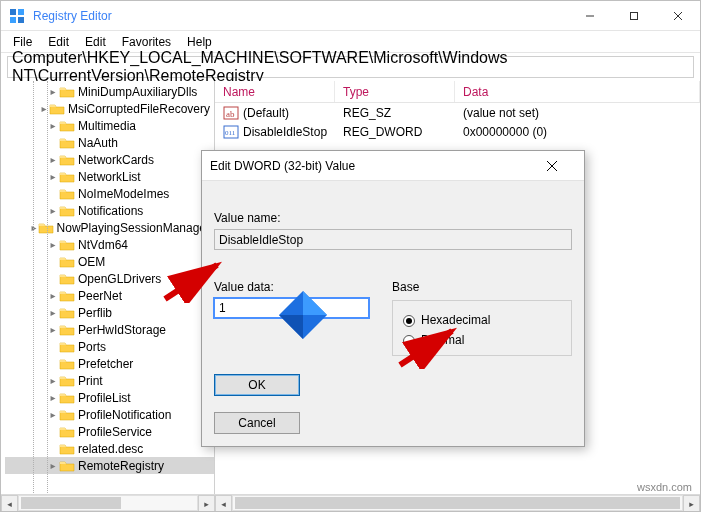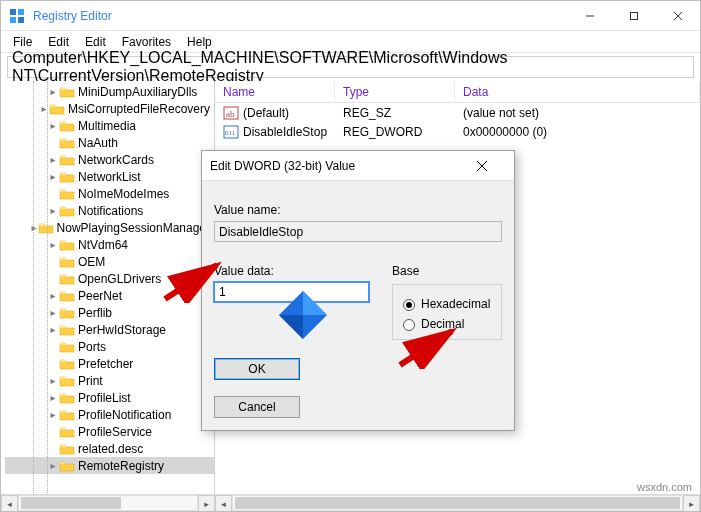--- a/index.html
+++ b/index.html
@@ -20,40 +20,40 @@
   .tree-row { display:flex; align-items:center; height:17px; padding-right:4px; white-space:nowrap; }
   .tree-indent { display:inline-block; width:14px; }
   .toggle { width:12px; display:inline-flex; justify-content:center; color:#7a7a7a; font-size:10px;}
   .folder-icon { width:16px; height:16px; margin:0 3px 0 0; display:inline-flex; }
   .tree-row.sel { background:#d6d6d6; }
   .guide { position:absolute; left:32px; top:0; bottom:0; border-left:1px dotted #b0b0b0; }
   .guide2 { position:absolute; left:46px; top:0; bottom:0; border-left:1px dotted #b0b0b0; }
 
   .list-pane { flex:1; position:relative; }
   .list-header { display:flex; height:22px; align-items:center; background:#fff; border-bottom:1px solid #e5e5e5;}
-  .col { padding:0 8px; border-right:1px solid #eaeaea; height:100%; display:flex; align-items:center; color:#6d28d9;}
+  .col { padding:0 8px; border-right:1px solid #eaeaea; height:100%; display:flex; align-items:center; color:#be185d;}
   .col.name { width:120px; } .col.type{ width:120px;} .col.data{flex:1;}
   .list-rows { }
   .row { display:flex; height:19px; align-items:center; }
   .cell { display:flex; align-items:center; padding:0 8px; }
   .cell.name{width:120px;} .cell.type{width:120px;} .cell.data{flex:1;}
   .val-icon { width:16px; height:16px; margin-right:4px; display:inline-flex; }
 
   .hscroll { position:absolute; left:0; right:0; bottom:0; height:17px; display:flex; background:#f0f0f0; border-top:1px solid #dadada;}
   .hscroll-part { background:#f0f0f0; display:flex; }
   .sb-btn { width:17px; height:17px; border:1px solid #cecece; background:#f0f0f0; display:flex; align-items:center; justify-content:center; font-size:9px; color:#555;}
   .sb-track { flex:1; position:relative; border:1px solid #e0e0e0; background:#f7f7f7;}
   .sb-thumb { position:absolute; top:1px; bottom:1px; background:#cfcfcf; }
 
-  .dialog { position:absolute; left:200px; top:149px; width:314px; background:#f0f0f0; border:1px solid #9e9e9e; box-shadow:3px 3px 10px rgba(0,0,0,.25); }
+  .dialog { position:absolute; left:200px; top:149px; width:384px; background:#f0f0f0; border:1px solid #9e9e9e; box-shadow:3px 3px 10px rgba(0,0,0,.25); }
   .dlg-title { height:30px; display:flex; align-items:center; background:#fff; padding:0 8px; border-bottom:1px solid #e3e3e3;}
   .dlg-title span{ flex:1; }
   .dlg-close { width:30px; text-align:center; color:#333; }
   .dlg-body { padding:10px 12px; }
-  .lbl { margin:12px 0 4px 0; }
+  .lbl { margin:20px 0 4px 0; }
   .txt-ro { width:100%; height:21px; border:1px solid #b8b8b8; background:#f0f0f0; padding:0 4px; font-family:inherit; font-size:12px;}
   .edit-row { display:flex; gap:16px; margin-top:10px;}
   .col-left { flex:0 0 162px; }
   .input-focus { width:155px; height:20px; border:1px solid #4a90ff; outline:1px solid #4a90ff; outline-offset:0; padding:0 4px; font-family:inherit; font-size:12px; background:#fff;}
   .col-right { flex:1; }
   .gbox { border:1px solid #cfcfcf; padding:6px 10px 8px 10px; position:relative; margin-top:6px;}
   .radio-row { height:20px; display:flex; align-items:flex-end; gap:6px; }
   .radio { width:12px; height:12px; border:1px solid #555; border-radius:50%; display:inline-flex; align-items:center; justify-content:center; background:#fff;}
   .radio.checked::after{ content:""; width:6px; height:6px; border-radius:50%; background:#000; display:block;}
   .dlg-btns { display:flex; justify-content:flex-end; gap:16px; padding:8px 12px 12px;flex-direction:column; }

